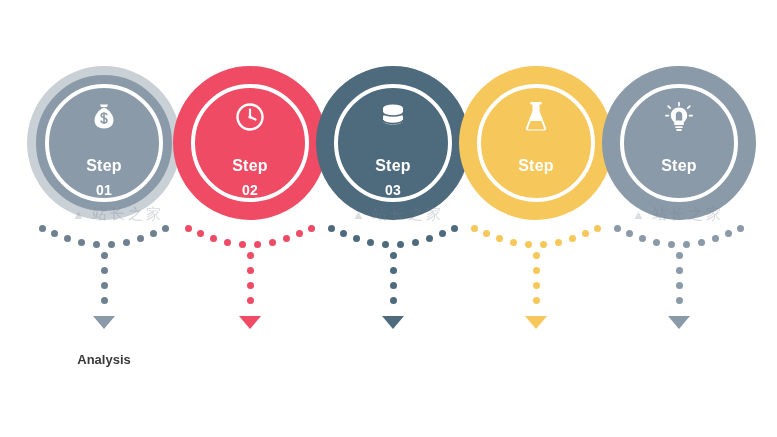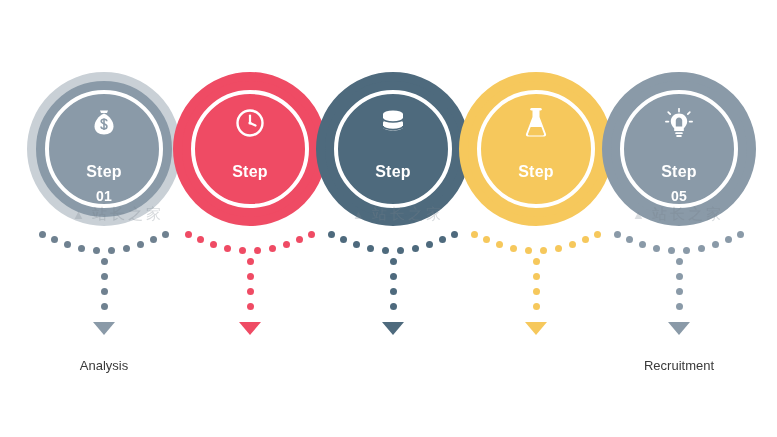--- a/index.html
+++ b/index.html
@@ -14,21 +14,21 @@
     overflow: hidden;
     position: relative;
   }
   #infographic {
     position: relative;
     width: 777px;
     height: 437px;
   }
   .step {
     position: absolute;
-    top: 12px;
+    top: 6px;
     width: 160px;
     height: 410px;
   }
   
   .ring-outer {
     position: absolute;
     left: 50%;
     top: 60px;
     width: 154px;
     height: 154px;
@@ -116,20 +116,21 @@
     border-right: 11px solid transparent;
   }
   .caption {
     position: absolute;
     left: -12px;
     right: -12px;
     top: 346px;
     text-align: center;
     font-size: 13px;
     color: #3a3a3a;
+    font-weight: bold;
   }
   
   .watermark {
     position: absolute;
     color: rgba(120,130,140,0.30);
     font-size: 15px;
     letter-spacing: 3px;
     white-space: nowrap;
     pointer-events: none;
     user-select: none;
@@ -190,20 +191,21 @@
     <div class="icon-wrap">
       <svg width="30" height="30" viewBox="0 0 30 30">
         <circle cx="15" cy="15" r="12.5" fill="none" stroke="#ffffff" stroke-width="2.4"></circle>
         <circle cx="15" cy="15" r="1.6" fill="#ffffff"></circle>
         <path d="M15 15 L15 7.5" stroke="#ffffff" stroke-width="2.2" stroke-linecap="round"></path>
         <path d="M15 15 L20.5 17.5" stroke="#ffffff" stroke-width="2.2" stroke-linecap="round"></path>
       </svg>
     </div>
     <div class="step-label">
       <span>Step</span>
+      <span class="step-num">02</span>
     </div>
 
     <div class="dots-arc">
       <div class="dot" style="left:0px;   top:1px;  background:#ef4b64;"></div>
       <div class="dot" style="left:12px;  top:6px;  background:#ef4b64;"></div>
       <div class="dot" style="left:25px;  top:11px; background:#ef4b64;"></div>
       <div class="dot" style="left:39px;  top:15px; background:#ef4b64;"></div>
       <div class="dot" style="left:54px;  top:17px; background:#ef4b64;"></div>
       <div class="dot" style="left:69px;  top:17px; background:#ef4b64;"></div>
       <div class="dot" style="left:84px;  top:15px; background:#ef4b64;"></div>
@@ -228,20 +230,21 @@
         <ellipse cx="15" cy="5" rx="10" ry="3.6" fill="#ffffff"></ellipse>
         <path d="M5 5 L5 10 C5 12 9.5 13.6 15 13.6 C20.5 13.6 25 12 25 10 L25 5" fill="#ffffff"></path>
         <ellipse cx="15" cy="13.6" rx="10" ry="3.6" fill="#ffffff"></ellipse>
         <path d="M5 13.6 L5 18 C5 20 9.5 21.6 15 21.6 C20.5 21.6 25 20 25 18 L25 13.6" fill="#ffffff"></path>
         <path d="M5 9.4 C5 11.4 9.5 13 15 13 C20.5 13 25 11.4 25 9.4" stroke="#4e6a7d" stroke-width="1.6" fill="none"></path>
         <path d="M5 17 C5 19 9.5 20.6 15 20.6 C20.5 20.6 25 19 25 17" stroke="#4e6a7d" stroke-width="1.6" fill="none"></path>
       </svg>
     </div>
     <div class="step-label">
       <span>Step</span>
+      <span class="step-num">03</span>
     </div>
 
     <div class="dots-arc">
       <div class="dot" style="left:0px;   top:1px;  background:#4e6a7d;"></div>
       <div class="dot" style="left:12px;  top:6px;  background:#4e6a7d;"></div>
       <div class="dot" style="left:25px;  top:11px; background:#4e6a7d;"></div>
       <div class="dot" style="left:39px;  top:15px; background:#4e6a7d;"></div>
       <div class="dot" style="left:54px;  top:17px; background:#4e6a7d;"></div>
       <div class="dot" style="left:69px;  top:17px; background:#4e6a7d;"></div>
       <div class="dot" style="left:84px;  top:15px; background:#4e6a7d;"></div>
@@ -304,21 +307,20 @@
         <path d="M14 0.8 L14 3.6" stroke="#ffffff" stroke-width="1.7" stroke-linecap="round"></path>
         <path d="M3.2 4.2 L5.2 6.2" stroke="#ffffff" stroke-width="1.7" stroke-linecap="round"></path>
         <path d="M24.8 4.2 L22.8 6.2" stroke="#ffffff" stroke-width="1.7" stroke-linecap="round"></path>
         <path d="M0.9 13.6 L3.4 13.6" stroke="#ffffff" stroke-width="1.7" stroke-linecap="round"></path>
         <path d="M27.1 13.6 L24.6 13.6" stroke="#ffffff" stroke-width="1.7" stroke-linecap="round"></path>
         <path d="M10.8 12.6 C10.8 10.8 12.2 9.4 14 9.4 C15.8 9.4 17.2 10.8 17.2 12.6 L17.2 18.6 L10.8 18.6 Z" fill="#8a9aa8"></path>
       </svg>
     </div>
     <div class="step-label">
       <span>Step</span>
-      <span class="step-num">05</span>
     </div>
 
     <div class="dots-arc">
       <div class="dot" style="left:0px;   top:1px;  background:#8a9aa8;"></div>
       <div class="dot" style="left:12px;  top:6px;  background:#8a9aa8;"></div>
       <div class="dot" style="left:25px;  top:11px; background:#8a9aa8;"></div>
       <div class="dot" style="left:39px;  top:15px; background:#8a9aa8;"></div>
       <div class="dot" style="left:54px;  top:17px; background:#8a9aa8;"></div>
       <div class="dot" style="left:69px;  top:17px; background:#8a9aa8;"></div>
       <div class="dot" style="left:84px;  top:15px; background:#8a9aa8;"></div>
@@ -326,21 +328,20 @@
       <div class="dot" style="left:111px; top:6px;  background:#8a9aa8;"></div>
       <div class="dot" style="left:123px; top:1px;  background:#8a9aa8;"></div>
     </div>
     <div class="dots-line">
       <div class="dot" style="top:0px;  background:#8a9aa8;"></div>
       <div class="dot" style="top:15px; background:#8a9aa8;"></div>
       <div class="dot" style="top:30px; background:#8a9aa8;"></div>
       <div class="dot" style="top:45px; background:#8a9aa8;"></div>
     </div>
     <div class="arrow" style="border-top:13px solid #8a9aa8;"></div>
-    <div class="caption">Recruitment</div>
   </div>
 
   <div class="watermark" style="left:72px; top:205px;">
     <span class="wm-ico">▲</span><span>站长之家</span>
   </div>
   <div class="watermark" style="left:352px; top:205px;">
     <span class="wm-ico">▲</span><span>站长之家</span>
   </div>
   <div class="watermark" style="left:632px; top:205px;">
     <span class="wm-ico">▲</span><span>站长之家</span>

